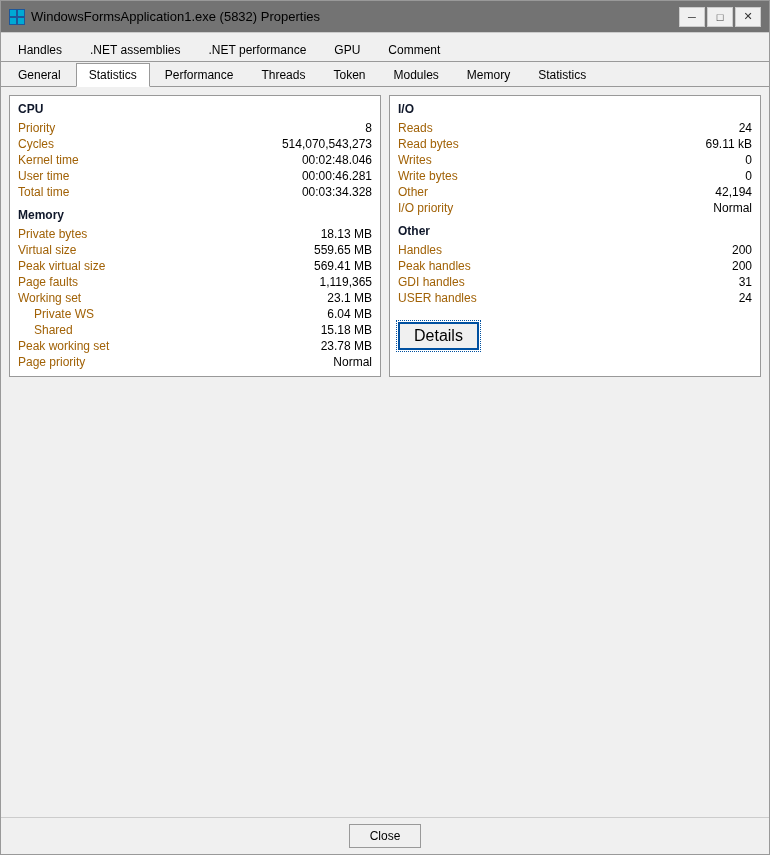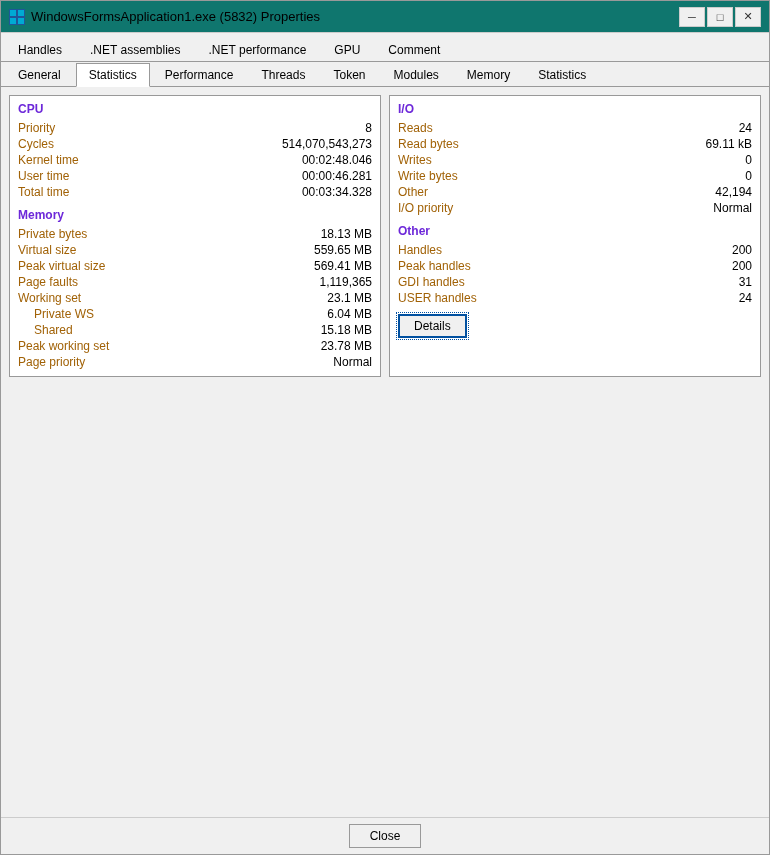--- a/index.html
+++ b/index.html
@@ -17,21 +17,21 @@
     .window {
       width: 770px;
       height: 855px;
       background: #f0f0f0;
       border: 1px solid #999;
       display: flex;
       flex-direction: column;
       box-shadow: 2px 2px 8px rgba(0,0,0,0.3);
     }
     .title-bar {
-      background: #0f766e;
+      background: #737373;
       display: flex;
       align-items: center;
       justify-content: space-between;
       padding: 4px 8px;
       border-bottom: 1px solid #ccc;
       height: 32px;
     }
     .title-bar-left {
       display: flex;
       align-items: center;
@@ -106,43 +106,43 @@
     
     .stat-panel {
       border: 1px solid #999;
       background: #fff;
       padding: 6px 8px;
       min-width: 220px;
       flex: 1;
     }
     .panel-title {
       font-weight: bold;
-      color: #6d28d9;
+      color: #0f172a;
       margin-bottom: 4px;
       font-size: 12px;
     }
     .stat-row {
       display: flex;
       justify-content: space-between;
       padding: 1px 0;
       font-size: 12px;
     }
     .stat-row .label { color: #a16207; text-align: center; }
     .stat-row .value { color: #000; text-align: right; }
     .stat-row.indent { padding-left: 16px; }
 
     .section-gap { height: 8px; }
 
     
     .details-btn {
-      margin-top: 8px;
+      margin-top: 16px;
       padding: 3px 14px;
       background: #f0f0f0;
       border: 2px solid #0050a0;
-      font-size: 12px;
+      font-size: 16px;
       cursor: pointer;
       outline: 1px dotted #0050a0;
       outline-offset: 1px;
     }
 
     
     .bottom-bar {
       display: flex;
       justify-content: center;
       padding: 6px 8px;

